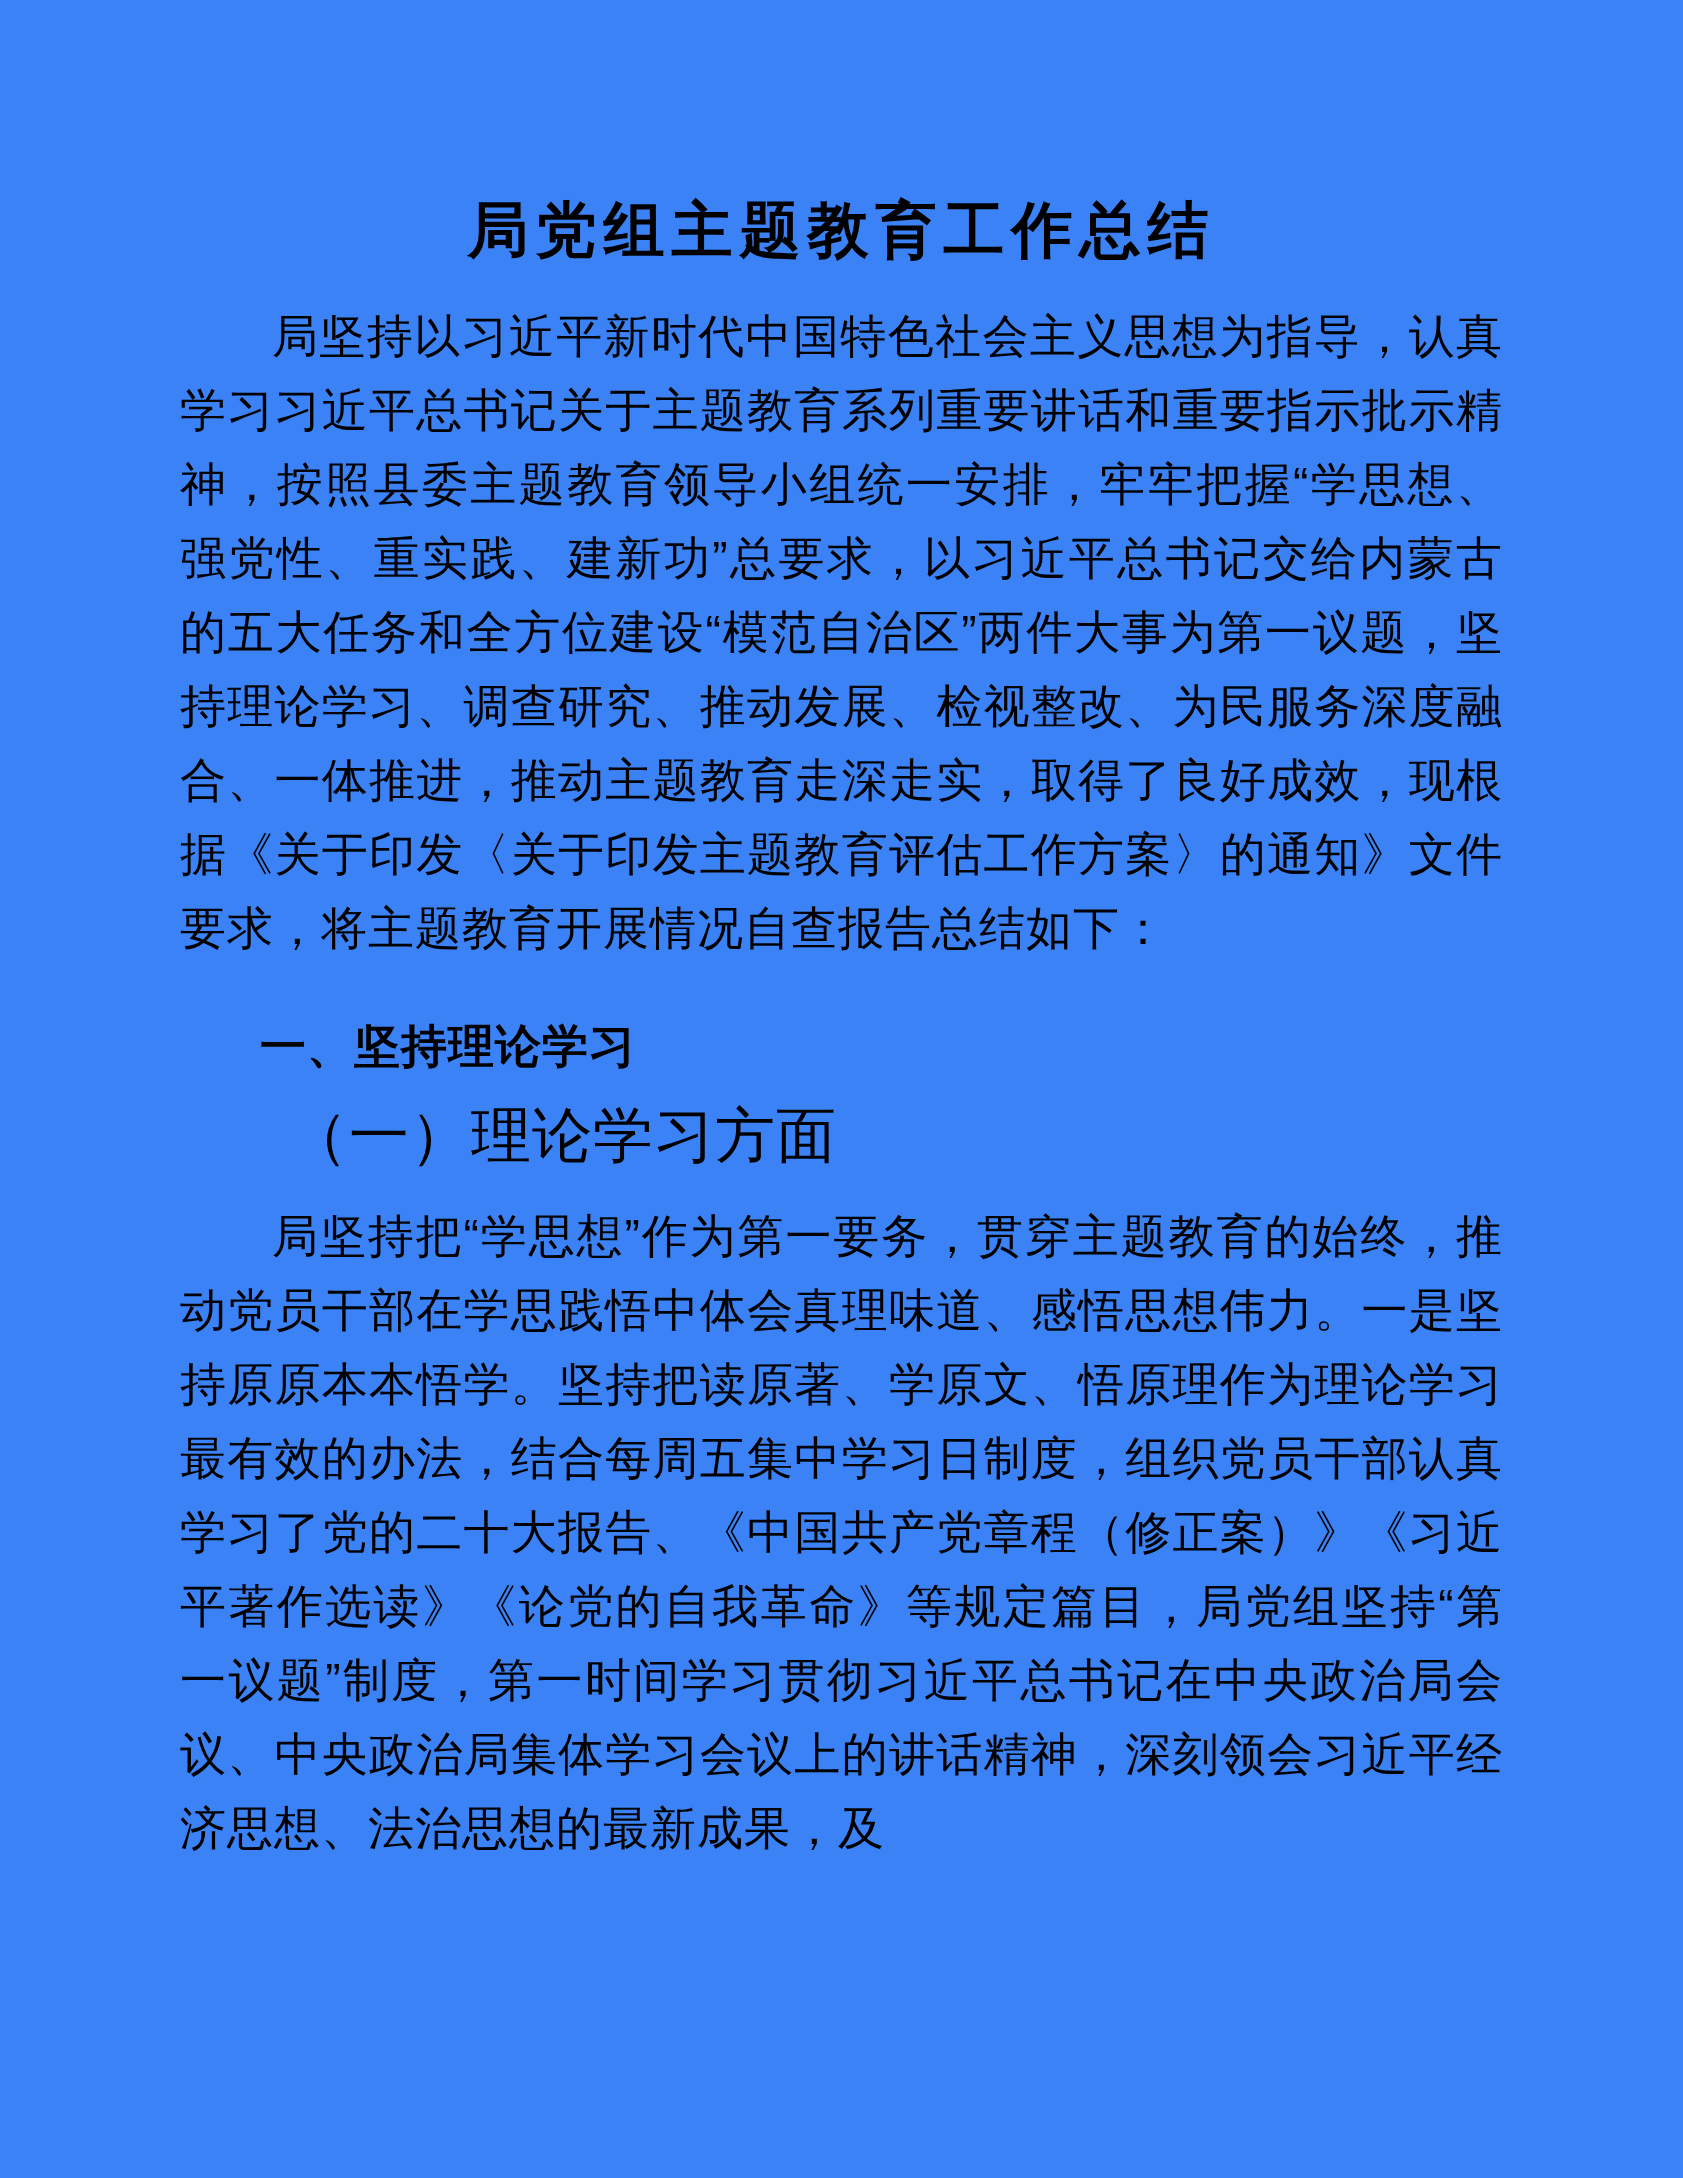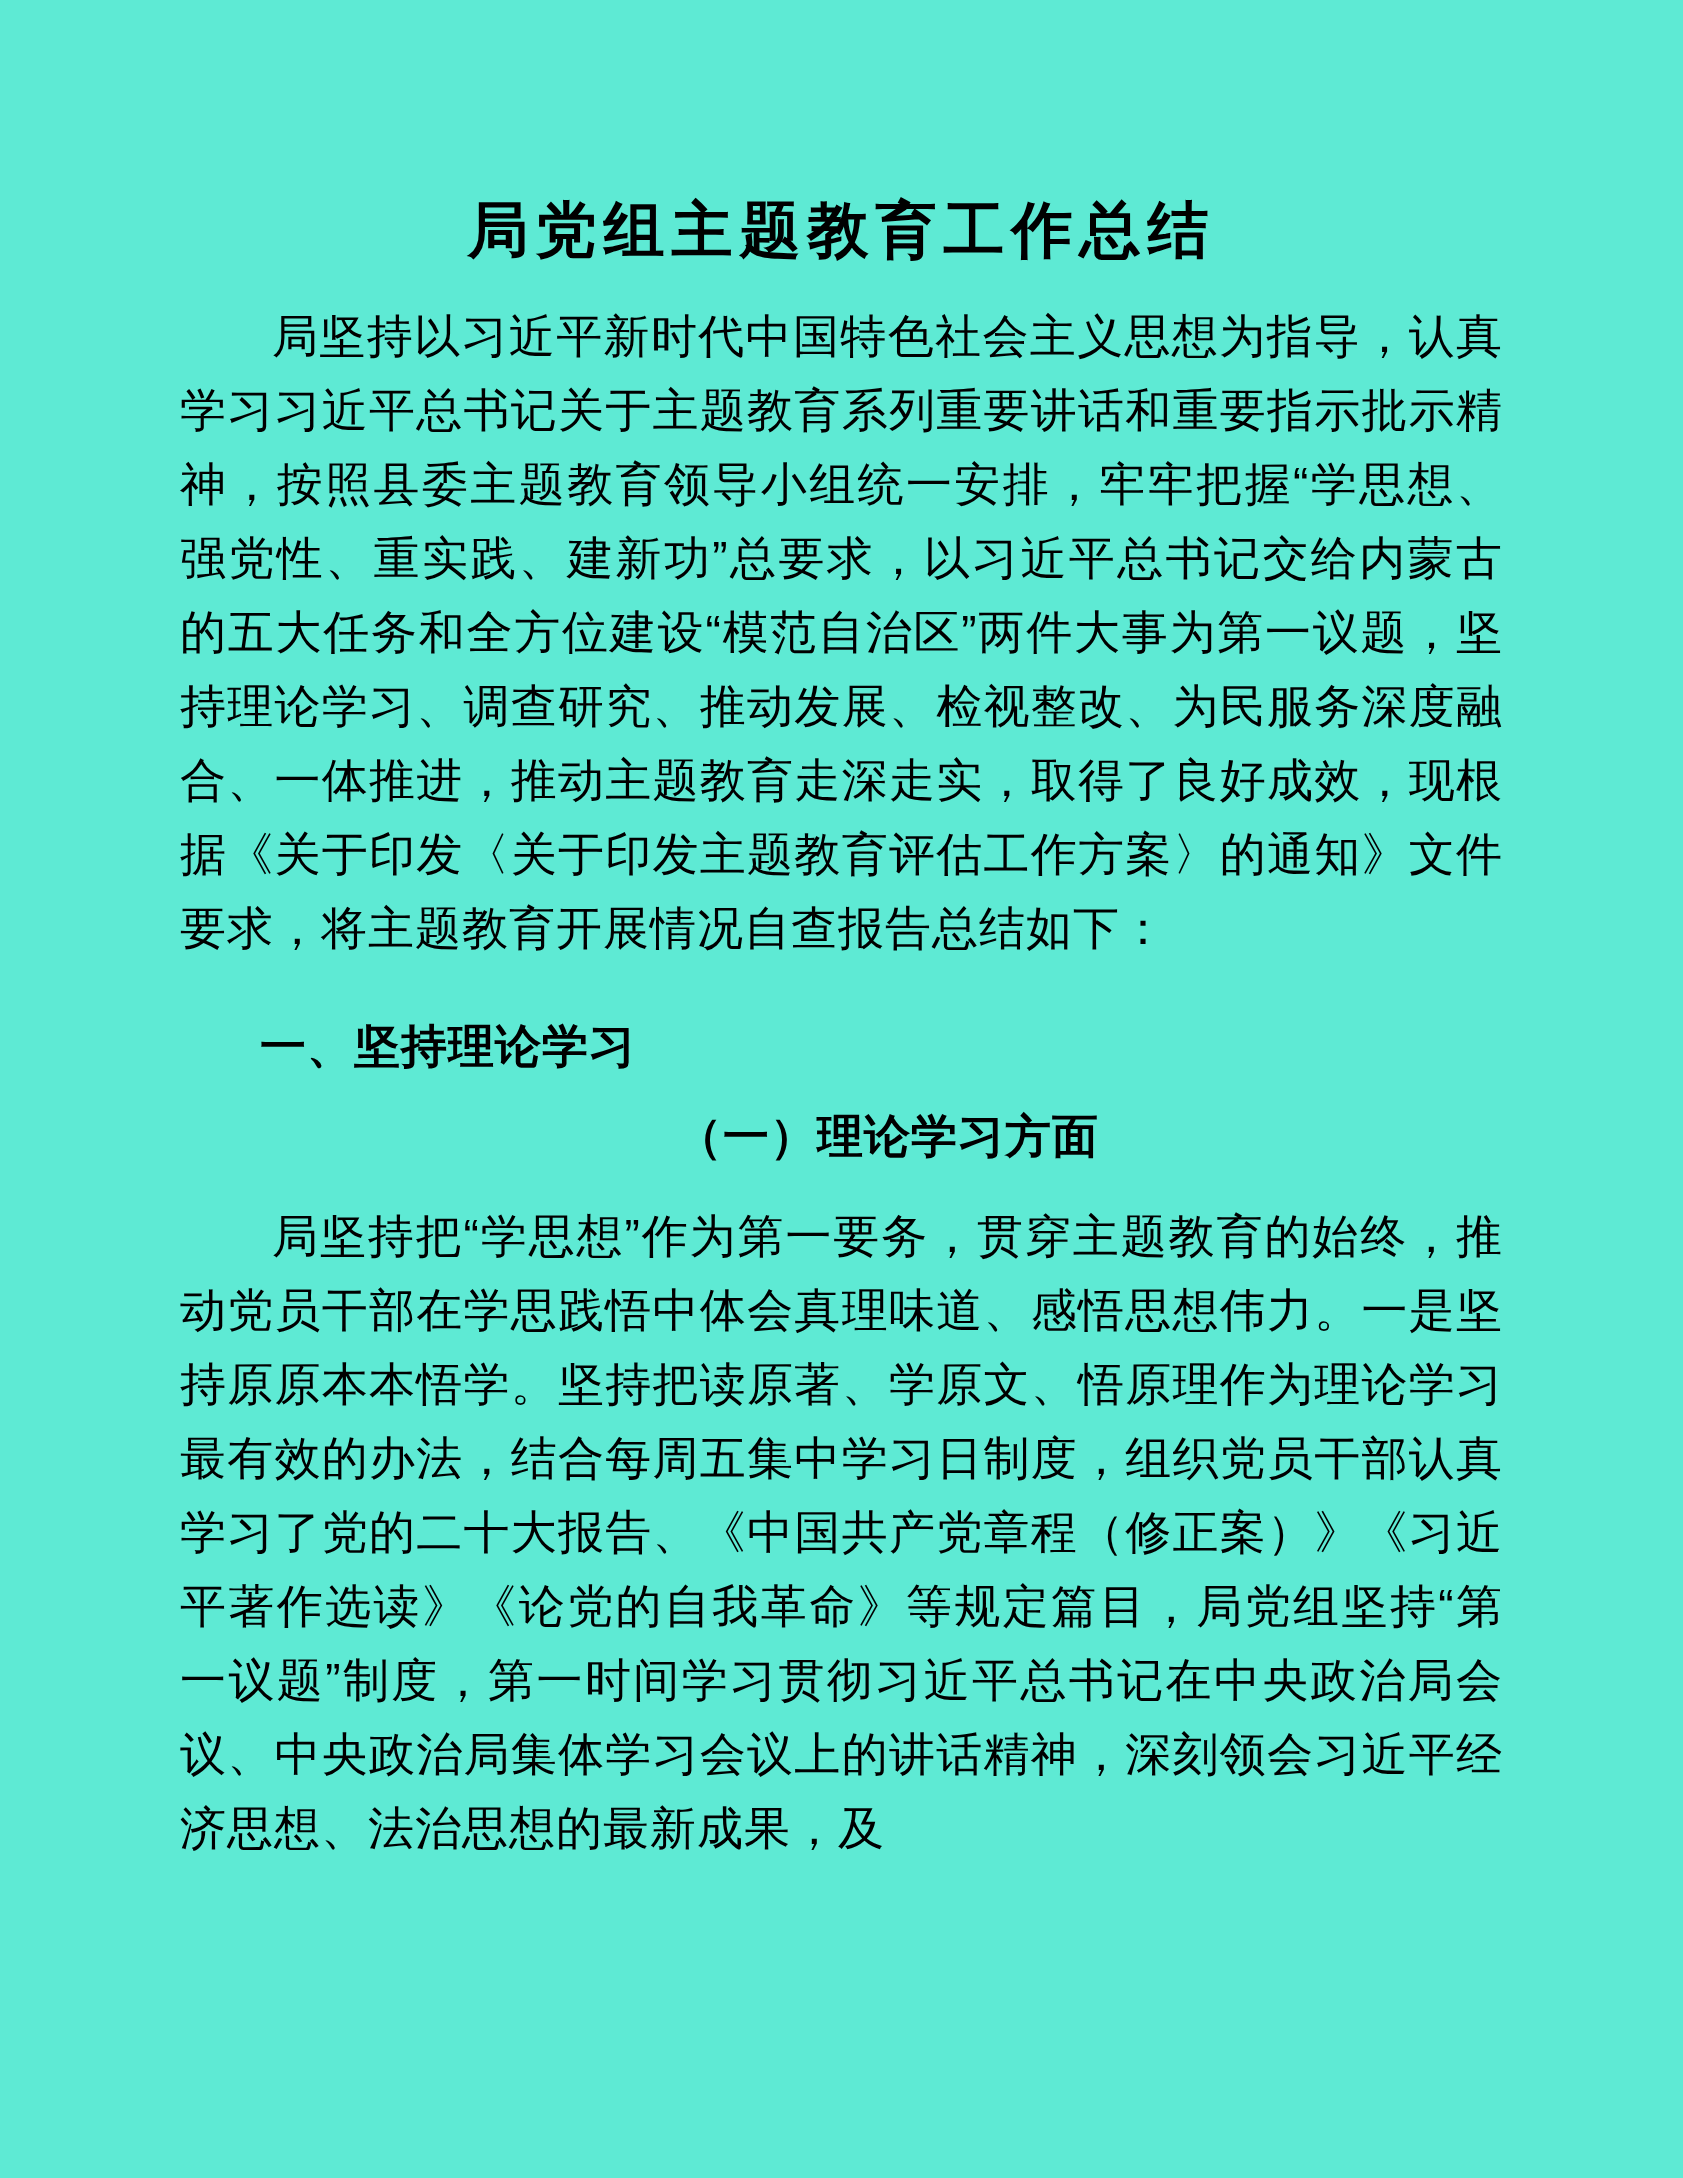--- a/index.html
+++ b/index.html
@@ -4,21 +4,21 @@
   <style>
     html, body {
       margin: 0;
       padding: 0;
       background: #ffffff;
     }
     .page {
       position: relative;
       width: 1683px;
       height: 2178px;
-      background: #5eead4;
+      background: #3b82f6;
       box-sizing: border-box;
       padding: 190px 168px 0 168px;
       font-family: "Liberation Sans", sans-serif;
       color: #000000;
       overflow: hidden;
     }
     .doc-title {
       margin: 0 0 28px 0;
       font-size: 61px;
       line-height: 81px;
@@ -38,26 +38,25 @@
     .heading-l1 {
       margin: 44px 0 16px 0;
       font-size: 46px;
       line-height: 74px;
       font-weight: bold;
       text-indent: 2em;
       letter-spacing: 1px;
     }
     .heading-l2 {
       margin: 0 0 26px 0;
-      font-size: 46px;
+      font-size: 60px;
       line-height: 74px;
-      font-weight: 700;
+      font-weight: 400;
       text-indent: 2em;
       letter-spacing: 1px;
-      text-align: center;
     }
   </style>
 </head>
 <body>
 
 <div class="page">
   <h1 class="doc-title">局党组主题教育工作总结</h1>
 
   <p class="para">局坚持以习近平新时代中国特色社会主义思想为指导，认真学习习近平总书记关于主题教育系列重要讲话和重要指示批示精神，按照县委主题教育领导小组统一安排，牢牢把握“学思想、强党性、重实践、建新功”总要求，以习近平总书记交给内蒙古的五大任务和全方位建设“模范自治区”两件大事为第一议题，坚持理论学习、调查研究、推动发展、检视整改、为民服务深度融合、一体推进，推动主题教育走深走实，取得了良好成效，现根据《关于印发〈关于印发主题教育评估工作方案〉的通知》文件要求，将主题教育开展情况自查报告总结如下：</p>
 

